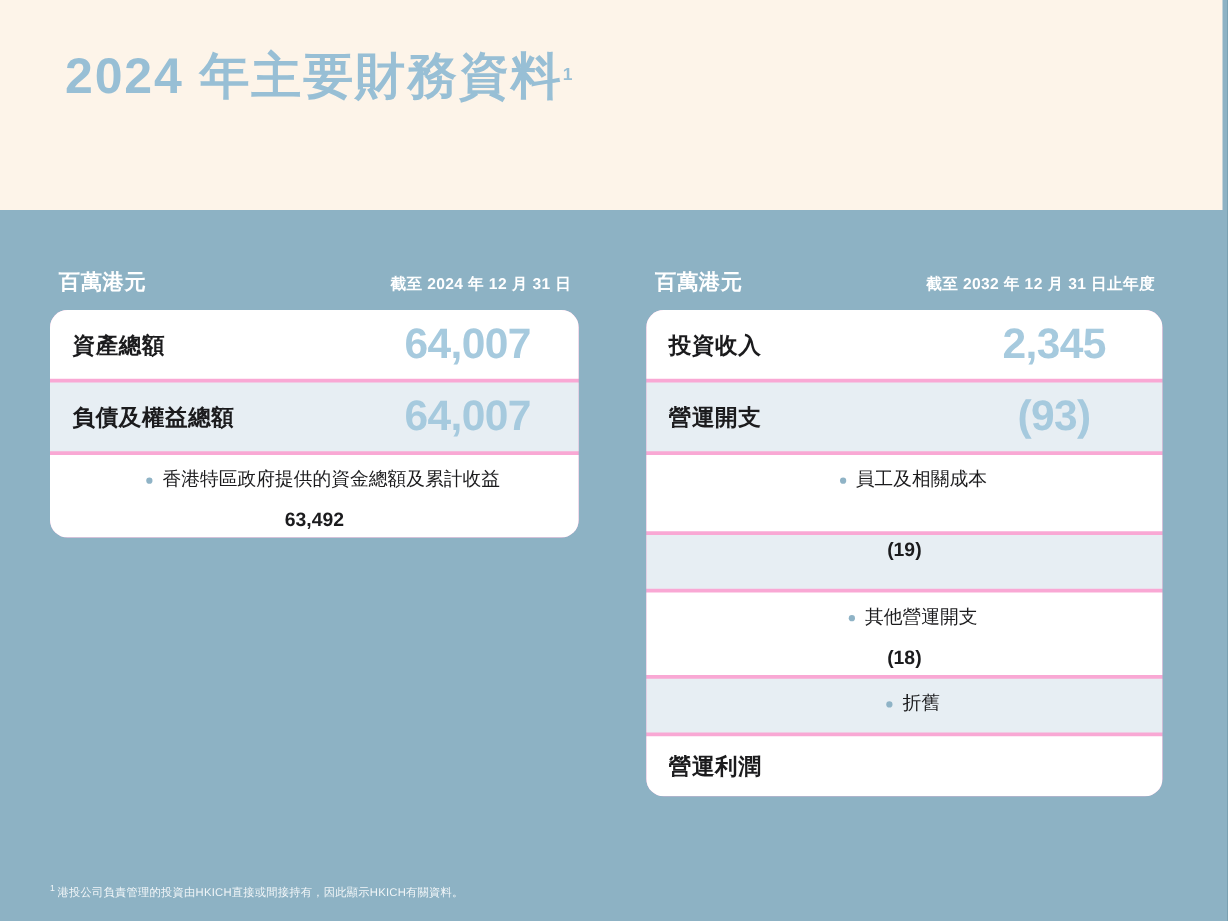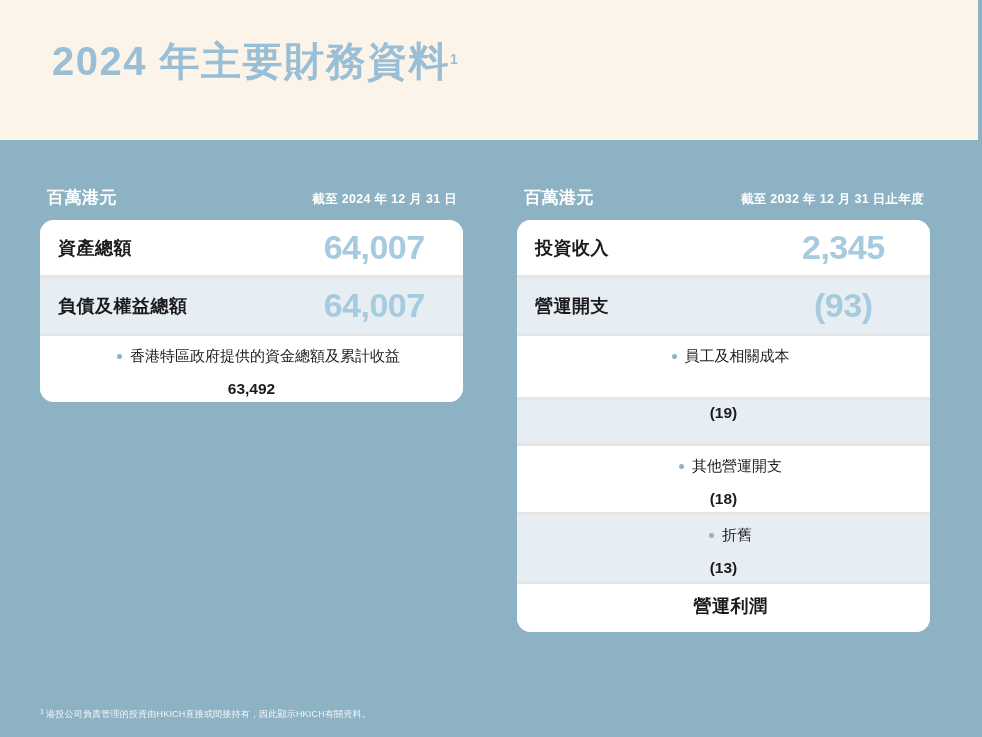--- a/index.html
+++ b/index.html
@@ -11,21 +11,21 @@
     width: 982px;
     height: 737px;
     background: #8DB2C4;
     overflow: hidden;
     margin: 0 auto;
   }
 
   
   .banner {
     width: calc(100% - 4px);
-    height: 140px;
+    height: 168px;
     background: #FDF4E9;
     padding: 38px 0 0 52px;
   }
   .title {
     font-size: 40px;
     line-height: 46px;
     font-weight: 800;
     color: #98BFD5;
     letter-spacing: 1.5px;
   }
@@ -63,21 +63,21 @@
   .period {
     color: #ffffff;
     font-size: 12.5px;
     font-weight: 700;
     letter-spacing: 0.3px;
     padding-bottom: 1px;
   }
 
   
   .card {
-    background: #e5e5e5;
+    background: #f9a8d4;
     border-radius: 14px;
     overflow: hidden;
     display: flex;
     flex-direction: column;
     gap: 3px;
   }
   .row {
     display: flex;
     align-items: center;
     background: #ffffff;
@@ -238,24 +238,23 @@
           <div class="value-cell">(18)</div>
         </div>
 
         <div class="row sub shade">
           <div class="label-cell">
             <div class="bullet-line">
               <span class="bullet"></span>
               <span class="bullet-text">折舊</span>
             </div>
           </div>
-          <div class="value-cell">(13)</div>
-        </div>
-
-        <div class="row primary" style="min-height:48px;flex-direction:column;">
+        </div>
+
+        <div class="row primary" style="min-height:48px;">
           <div class="label-cell">營運利潤</div>
         </div>
 
       </div>
     </div>
 
   </div>
 
   <div class="footnote"><sup>1</sup><span>港投公司負責管理的投資由HKICH直接或間接持有，因此顯示HKICH有關資料。</span></div>
 

